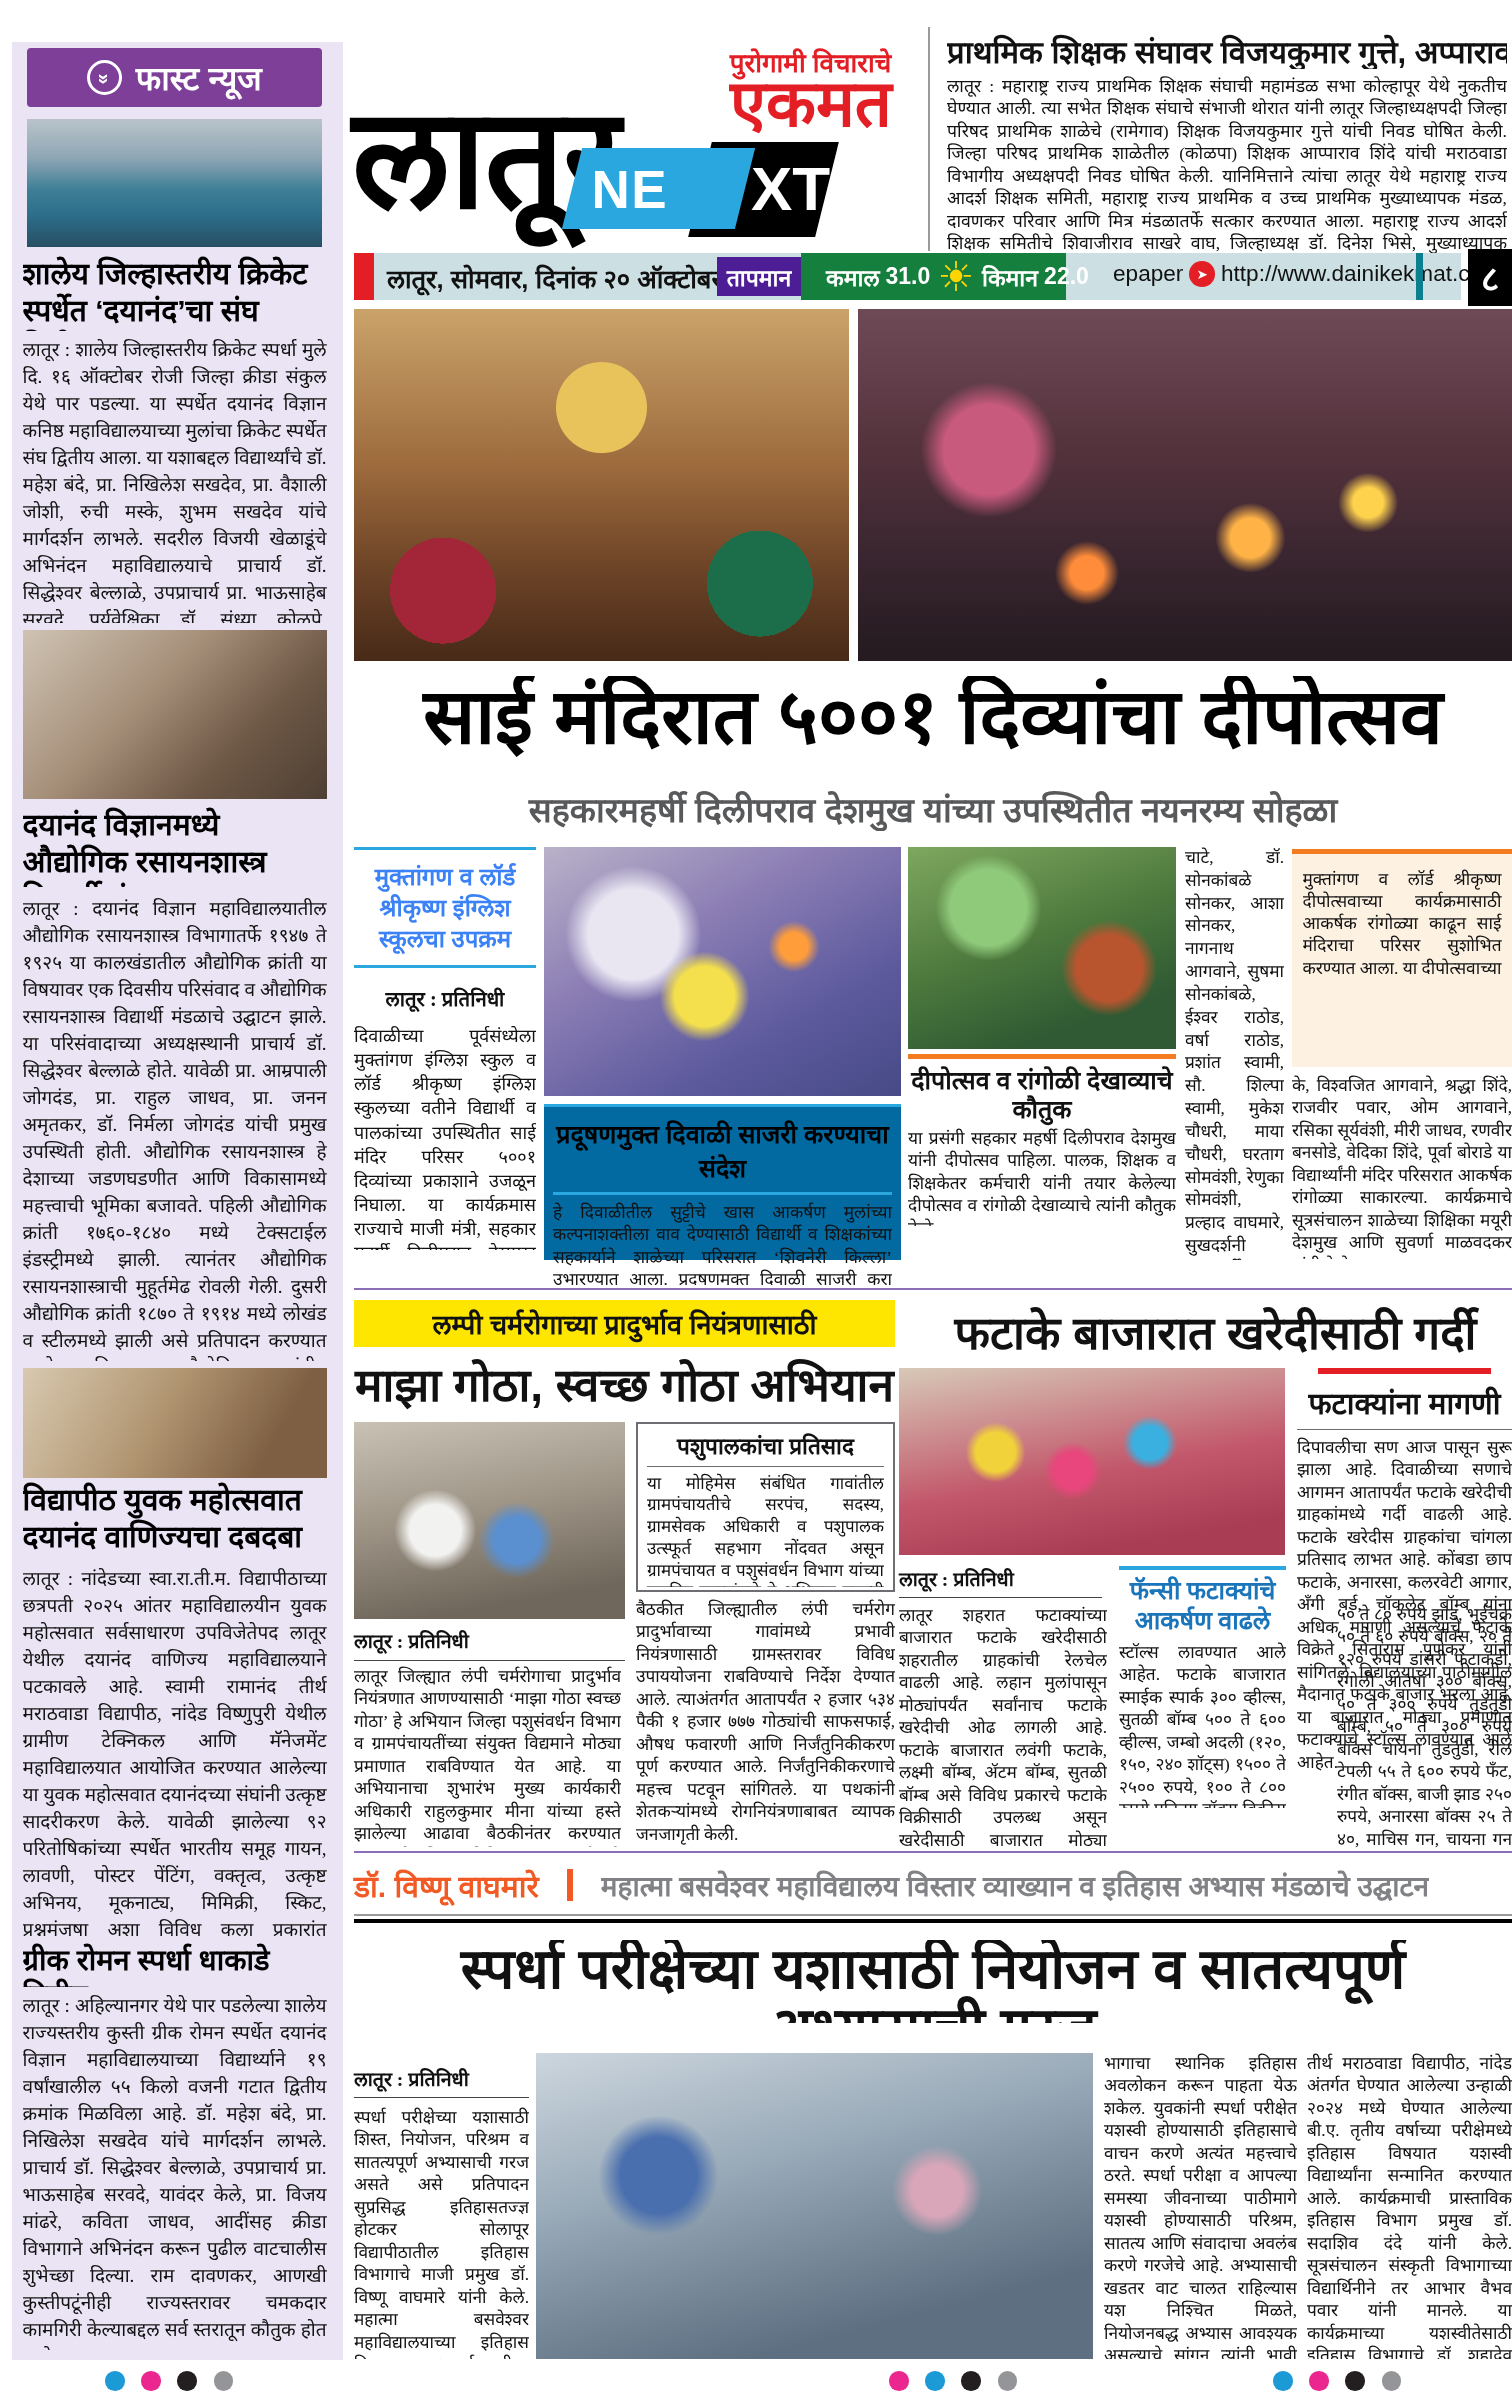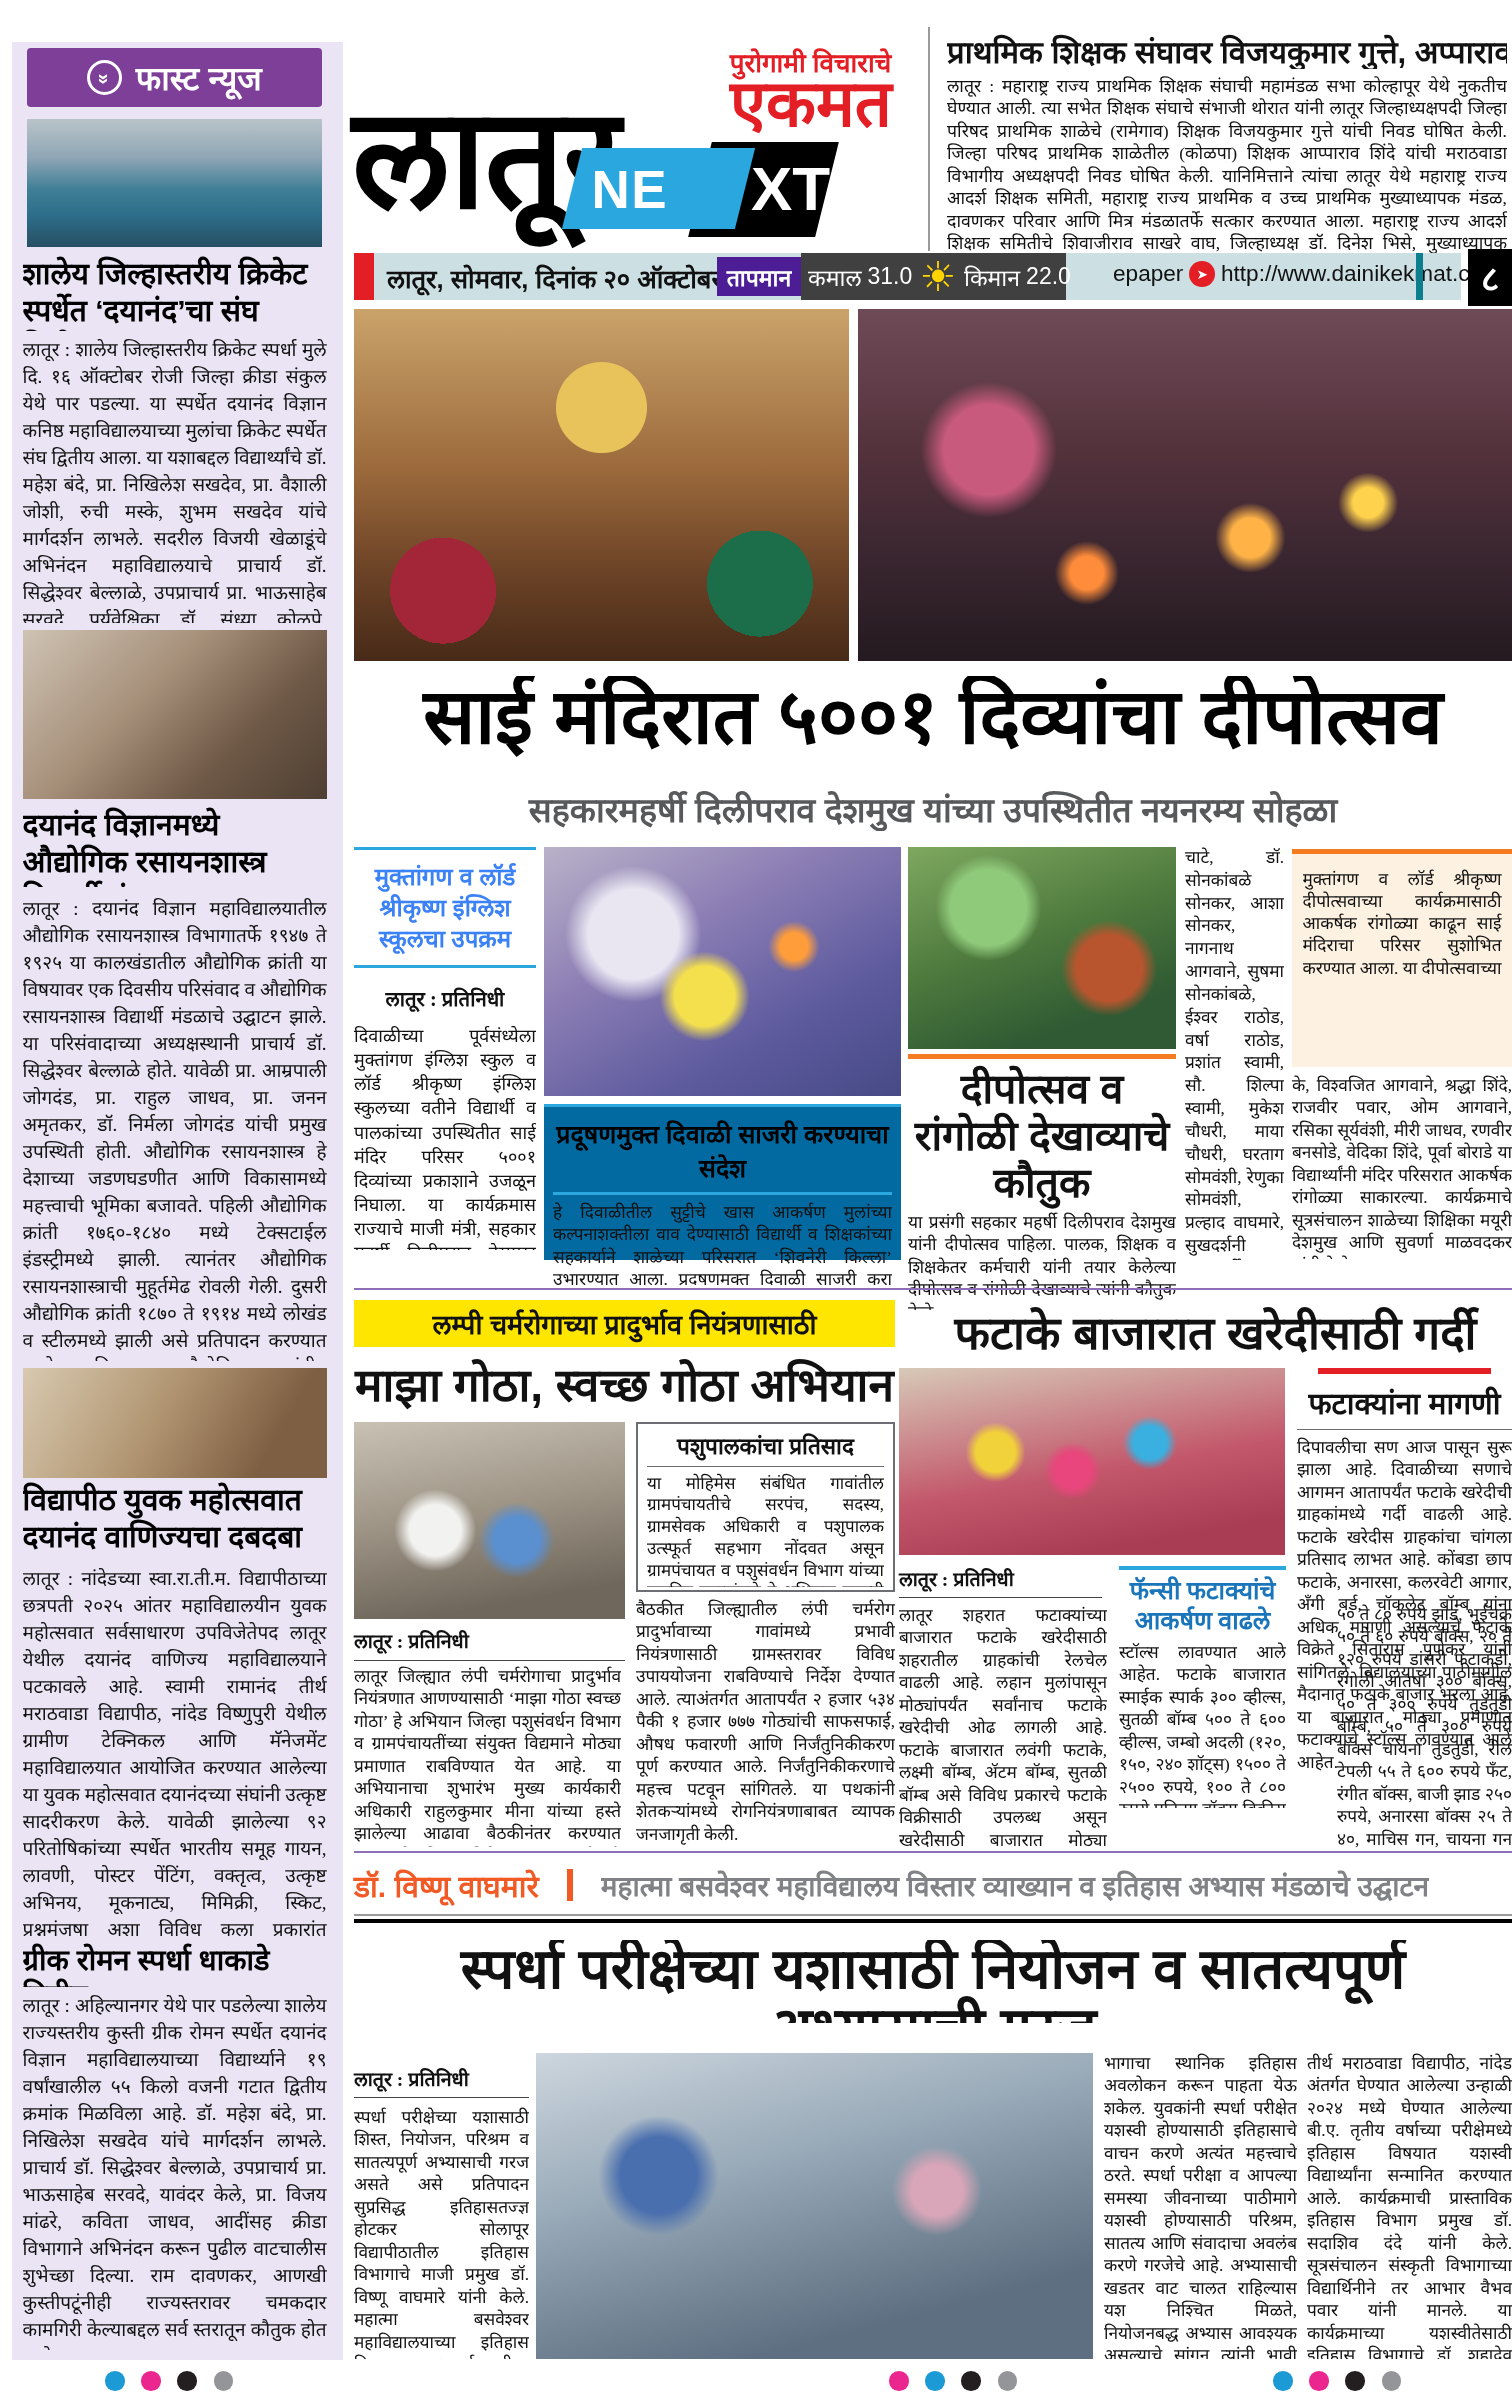--- a/index.html
+++ b/index.html
@@ -49,22 +49,22 @@
   .mh-div{left:928px;top:27px;width:2.3px;height:224px;background:#9a9a9a}
   
   .tr-head{left:947px;top:30px;width:560px;height:39px;font-size:31px;font-weight:bold;white-space:nowrap}
   .tr-body{left:947px;top:75px;width:560px;height:178px;font-size:17.7px;line-height:1.27}
   
   .dl-strip{left:354px;top:253px;width:1107px;height:47px;background:#ccdfe3}
   .dl-red{left:354px;top:253px;width:19.6px;height:47px;background:#e31e24}
   .dl-date{left:387px;top:261px;font-size:25.6px;font-weight:bold}
   .dl-temp{left:717px;top:257px;width:84px;height:39px;background:#4c1d95;color:#fff;
            display:flex;align-items:center;justify-content:center;font-size:23px;font-weight:bold}
-  .dl-black{left:801px;top:253px;width:265px;height:47px;background:#404040;color:#fff;
-            display:flex;align-items:center;font-size:23px;font-weight:normal;gap:6px;padding:0 7px}
+  .dl-black{left:801px;top:253px;width:265px;height:47px;background:#15803d;color:#fff;
+            display:flex;align-items:center;font-size:23px;font-weight:bold;gap:6px;padding:0 25px}
   .dl-sun{color:#ffd400;font-size:41px;line-height:0;margin:0 1.5px}
   .dl-epaper{left:1113px;top:261px;font-size:22.6px;display:flex;align-items:flex-start;gap:6px}
   .ep-icon{display:inline-flex;width:25.6px;height:25.6px;border-radius:50%;background:#e31e24;color:#fff;
            align-items:center;justify-content:center;font-size:13.6px;font-weight:bold}
   .dl-teal{left:1416px;top:253px;width:6.8px;height:47px;background:#0b7f8e}
   .pg-box{left:1468px;top:249px;width:44px;height:57px;background:#000;color:#fff;display:flex;
           align-items:center;justify-content:center;font-size:35px;font-weight:bold}
   
   .ph-temple{left:354px;top:309px;width:495px;height:352px;
     background:radial-gradient(circle at 50% 28%,#e8c25a 0 45px,rgba(0,0,0,0) 46px),
@@ -96,21 +96,21 @@
            border-top:3.8px solid #2ba7e0;padding:4.5px 9px}
   .bluebox-t{border-bottom:3px solid #2ba7e0;padding:4.5px 0 7.5px;text-align:center;
              font-size:25px;font-weight:bold;color:#000}
   .bluebox-b{padding-top:7.5px;font-size:17.3px;line-height:1.3;height:90px}
   .ph-fort{left:908px;top:847px;width:268px;height:202px;
     background:radial-gradient(circle at 30% 30%,#8fc97a 0 38px,rgba(0,0,0,0) 53px),
       radial-gradient(circle at 75% 60%,#b8552e 0 33px,rgba(0,0,0,0) 48px),
       linear-gradient(160deg,#7ea85f 0%,#4e7a3e 45%,#2f5a33 80%)}
   .ms-mid{left:908px;top:1054px;width:268px;height:206px}
   .ms-mid-rule{width:100%;height:4.5px;background:#f47b20}
-  .ms-mid-t{padding:7.5px 0 4.5px;text-align:center;font-size:41px;font-weight:bold;line-height:1.15}
+  .ms-mid-t{padding:7.5px 0 4.5px;text-align:center;font-size:25px;font-weight:bold;line-height:1.15}
   .ms-mid-b{font-size:17.3px;line-height:1.3;height:98px}
   .ms-names{left:1185px;top:847px;width:99px;height:413px;font-size:17.3px;line-height:1.32}
   .peach{left:1292px;top:849px;width:220px;height:218px;background:#fdf1e2;border-top:5.3px solid #f47b20;
          padding:7.5px 10.5px}
   .peach-t{font-size:31px;font-weight:bold;line-height:1.15;color:#000}
   .peach-b{margin-top:7.5px;font-size:17.3px;line-height:1.28;height:105px}
   .ms-tail{left:1292px;top:1075px;width:220px;height:184px;font-size:17.3px;line-height:1.3}
   
   .rule-purple1{left:354px;top:1288px;width:1158px;height:2.3px;background:#8b6db8}
   .rule-purple2{left:354px;top:1851px;width:1158px;height:2.3px;background:#8b6db8}

